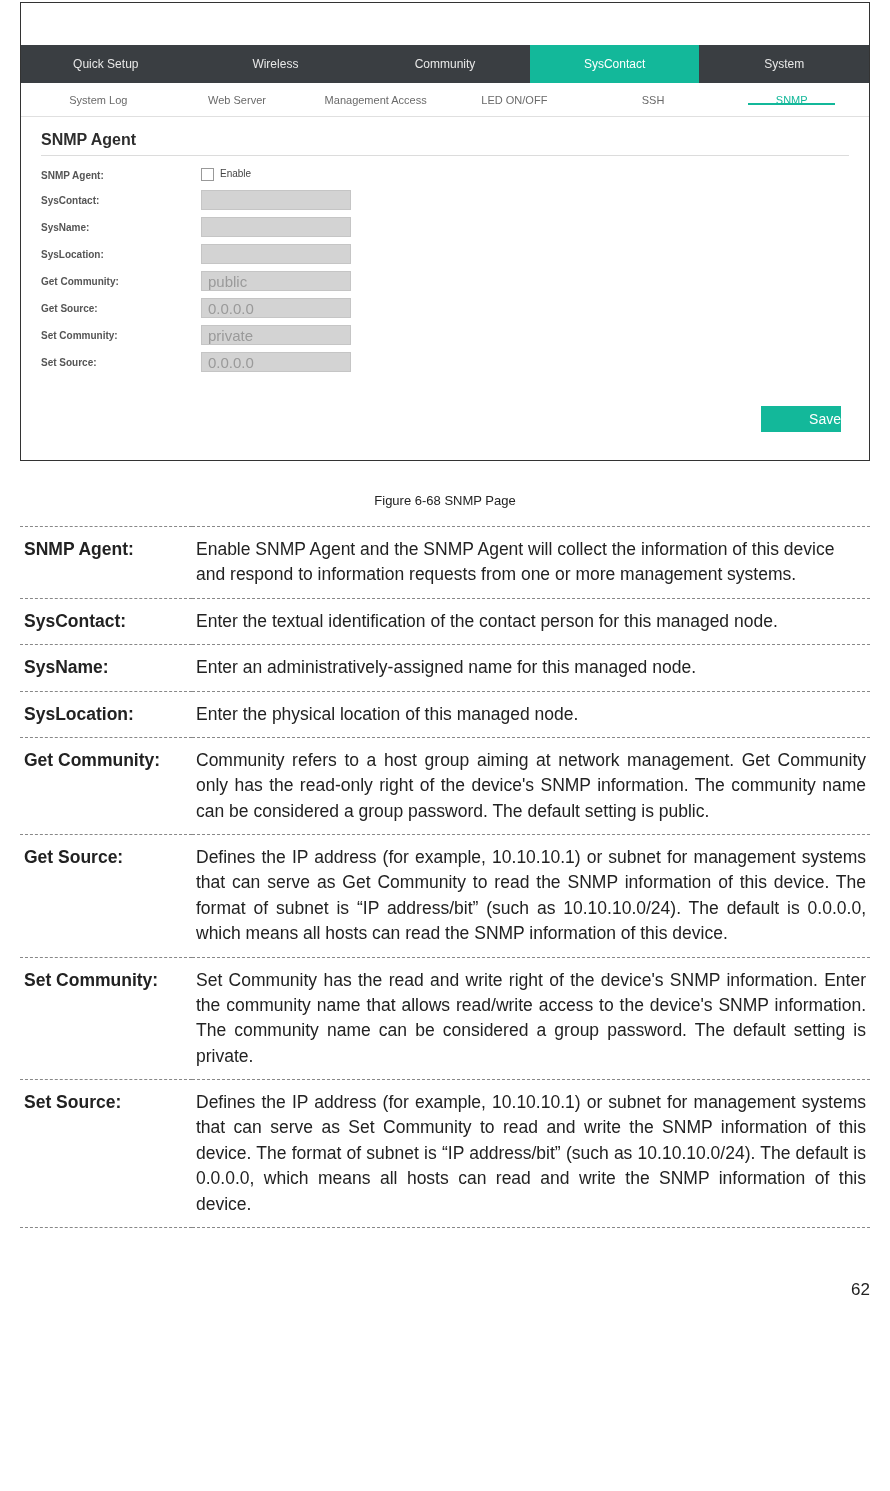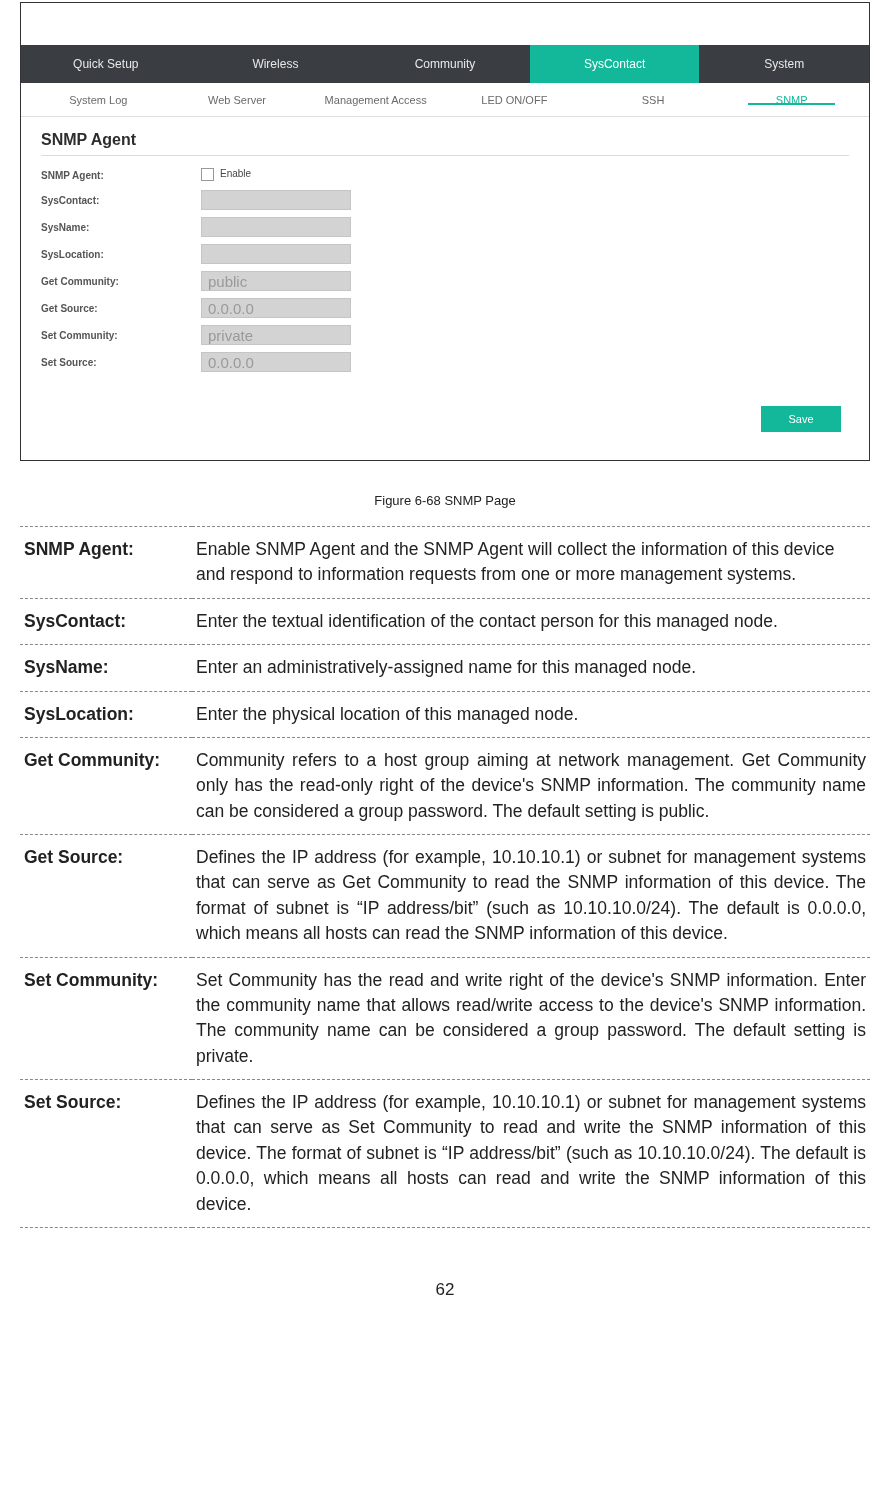--- a/index.html
+++ b/index.html
@@ -120,22 +120,23 @@
     display: flex;
     justify-content: flex-end;
     padding-right: 8px;
   }
   .save-btn {
     background: #13b89a;
     color: #fff;
     border: none;
     width: 80px;
     height: 26px;
-    font-size: 11px;
+    font-size: 14px;
     cursor: pointer;
+    text-align: right;
   }
   .figure-caption {
     text-align: center;
     margin: 32px 0 18px 0;
     font-size: 13px;
     color: #222;
   }
   .desc-table {
     width: 100%;
     border-collapse: collapse;
@@ -157,21 +158,21 @@
     font-weight: bold;
     white-space: nowrap;
   }
   .desc-table td.def {
     color: #222;
   }
   .desc-table td.def.justify {
     text-align: justify;
   }
   .page-number {
-    text-align: center;
+    text-align: right;
     margin-top: 52px;
     font-size: 17px;
   }
 </style>
 </head>
 <body>
 
 <div class="router-ui">
 
   <div class="primary-nav">

